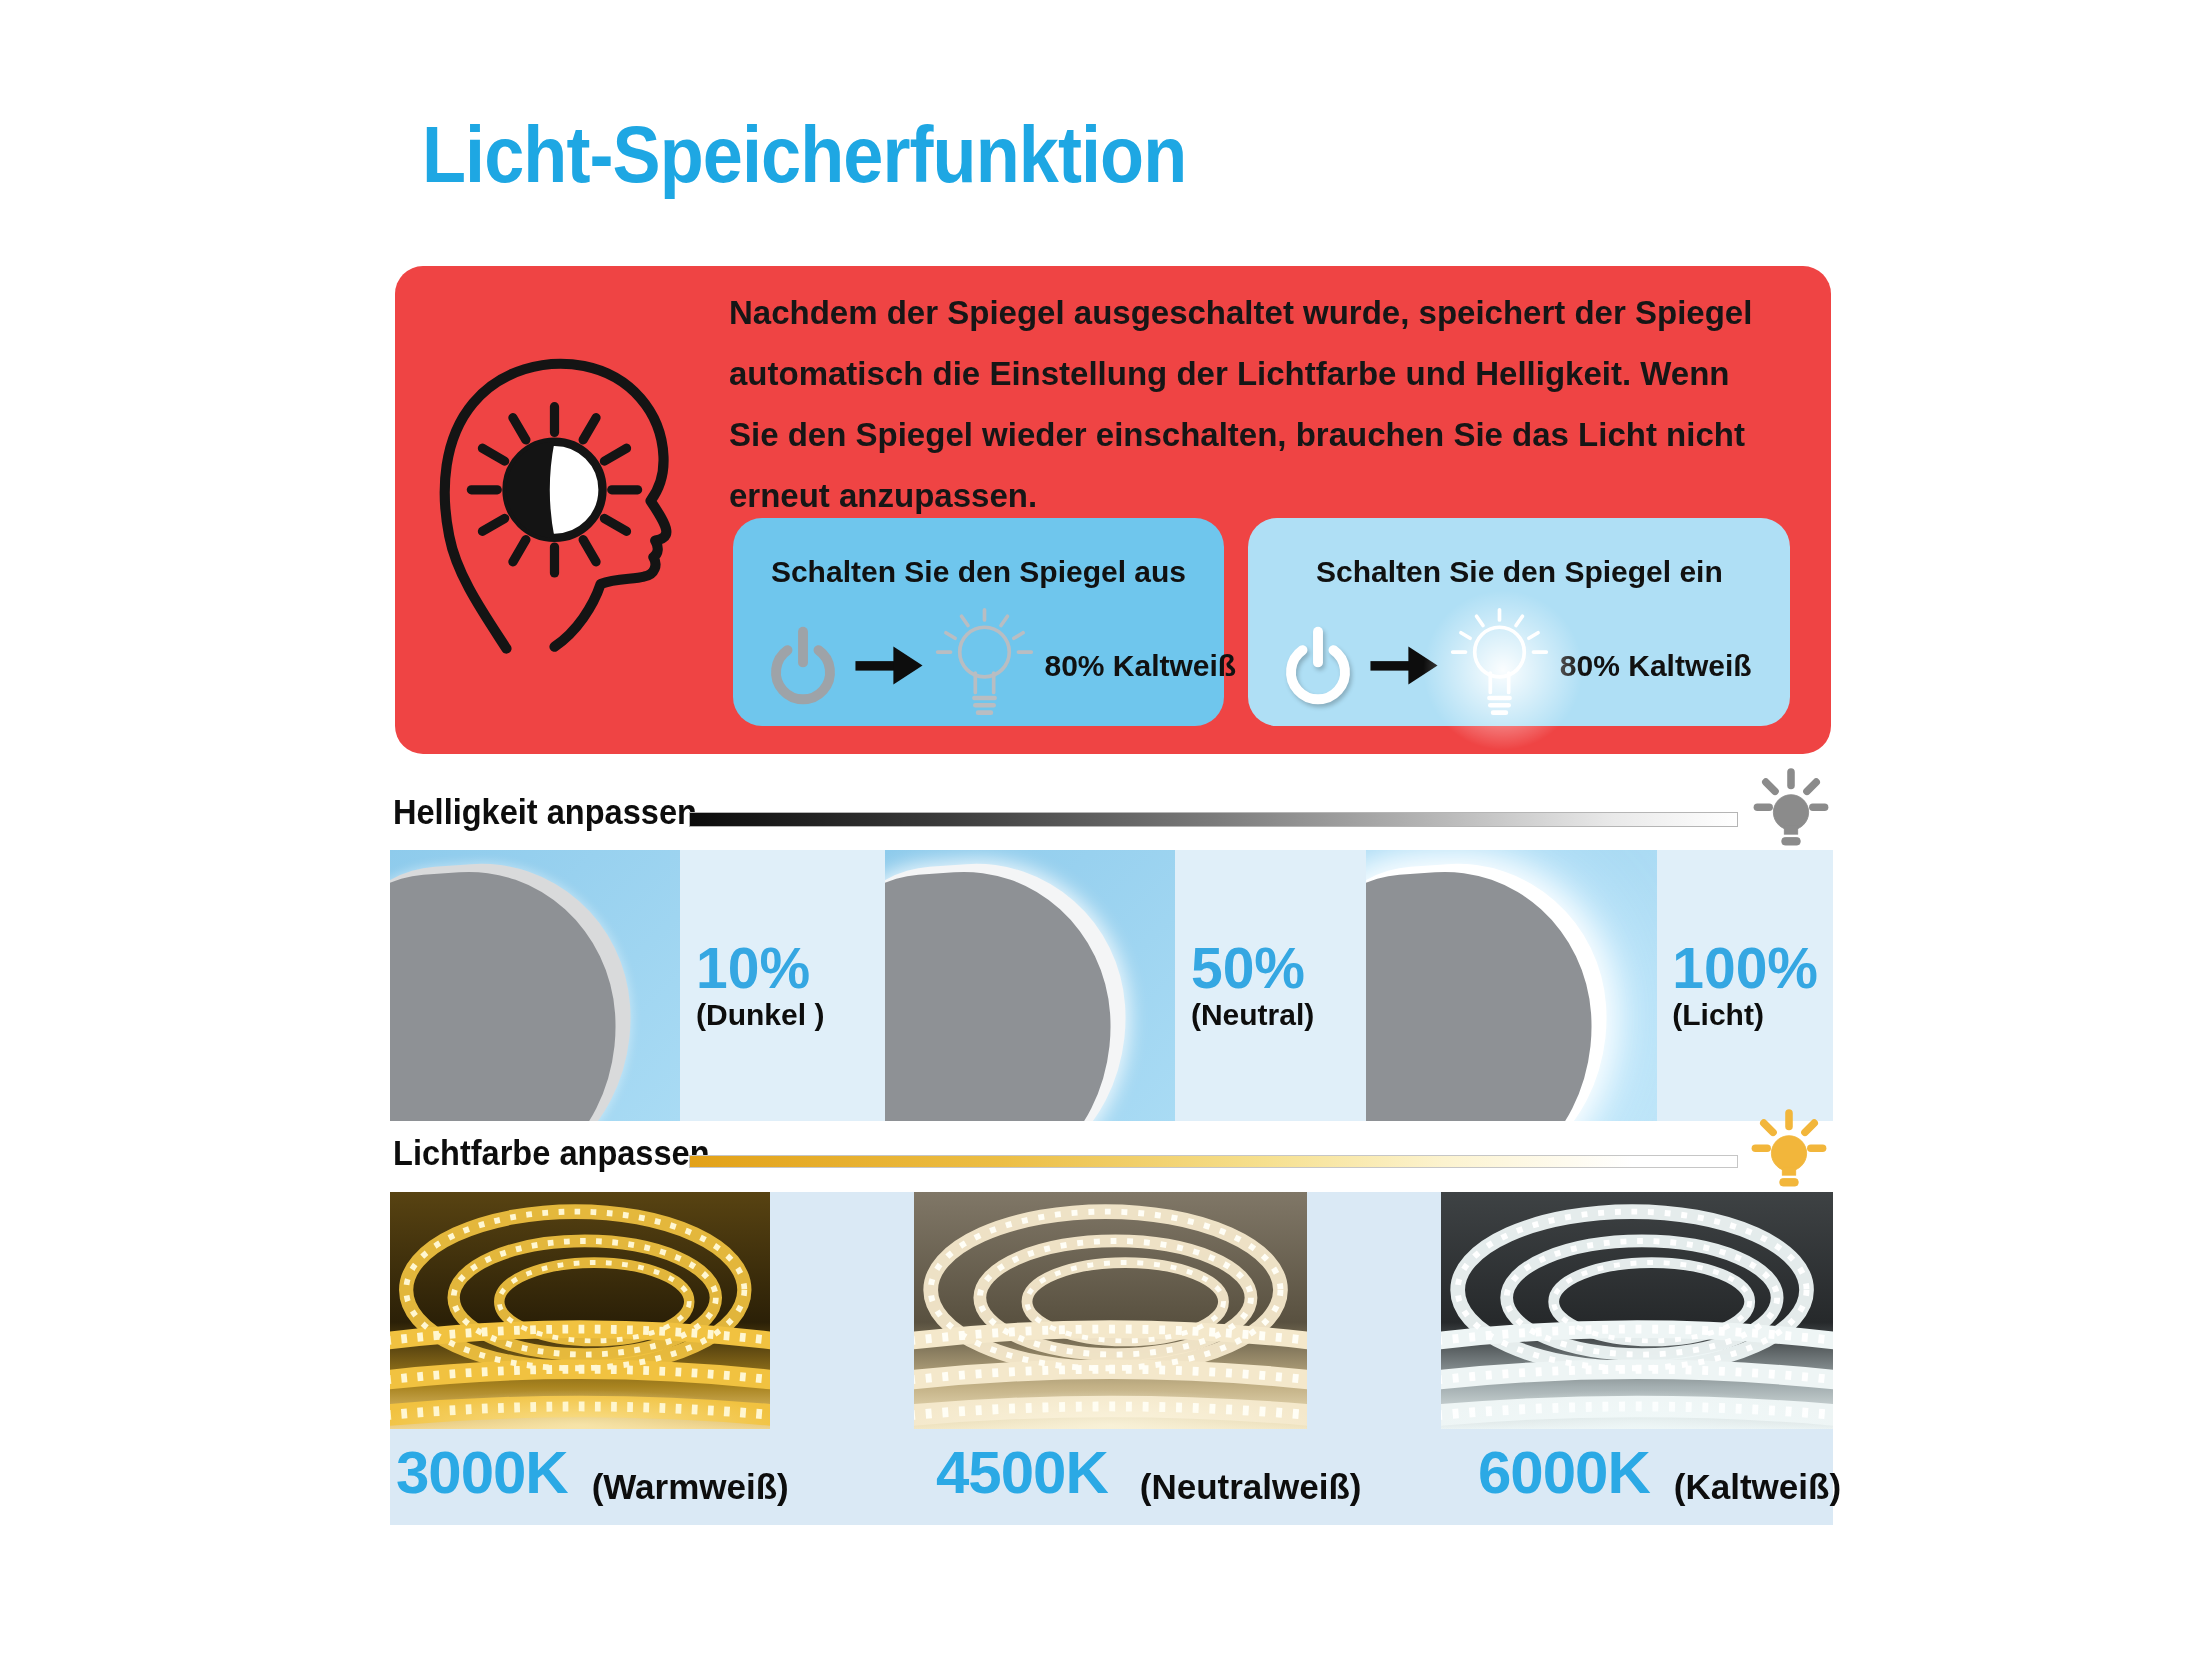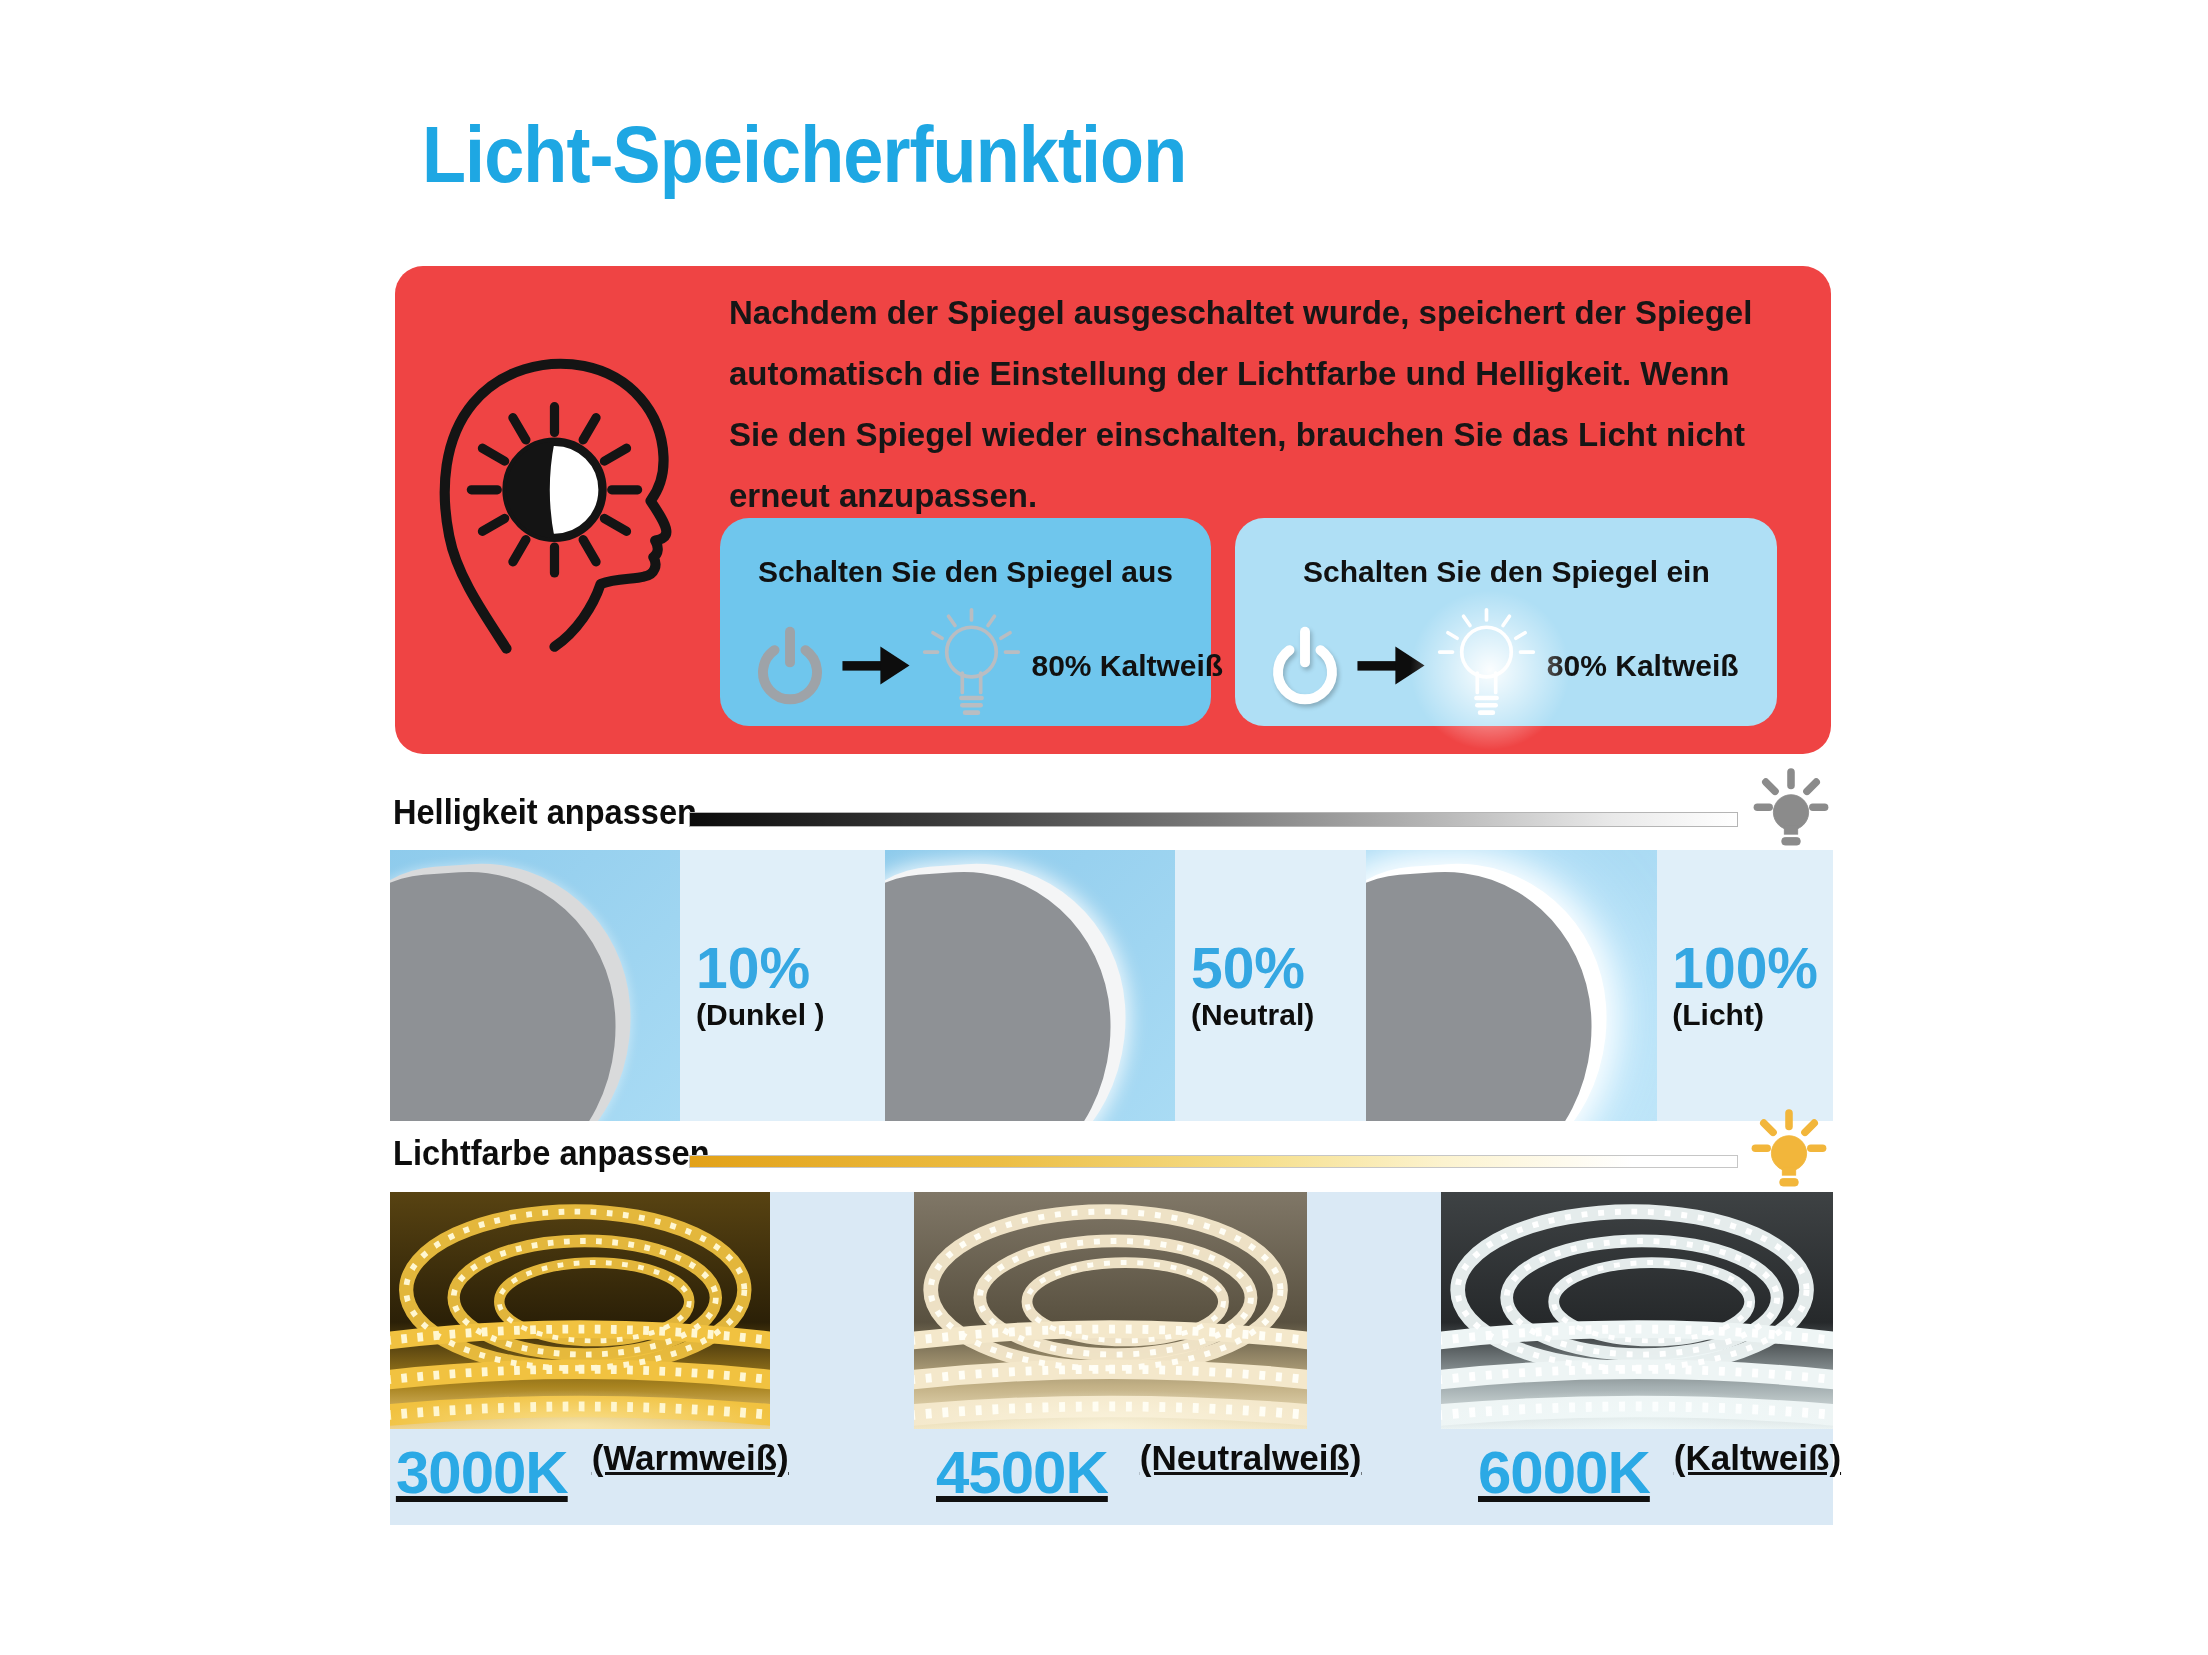--- a/index.html
+++ b/index.html
@@ -9,21 +9,21 @@
   
   .title{position:absolute;left:422px;top:109px;margin:0;font-size:80px;font-weight:bold;
          color:#1EA7E3;letter-spacing:-1px;transform:scaleX(.9);transform-origin:left;white-space:nowrap;}
 
   
   .memory-box{position:absolute;left:395px;top:266px;width:1436px;height:488px;
               background:#ef4444;border-radius:28px;}
   .head-icon{position:absolute;left:17.6px;top:76px;width:283px;height:314px;}
   .memory-desc{position:absolute;left:334px;top:15.6px;width:1048px;margin:0;
                font-size:33px;font-weight:bold;line-height:1.85;color:#161616;}
-  .cards{position:absolute;left:325px;top:252px;display:flex;gap:24.4px;}
+  .cards{position:absolute;left:338px;top:252px;display:flex;gap:24.4px;}
   .card{position:relative;height:208px;border-radius:29px;}
   .card-off{width:491px;background:#6FC6ED;}
   .card-on{width:542px;background:#AFDFF5;}
   .card-title{text-align:center;padding-top:37px;font-size:30px;font-weight:bold;color:#111;}
   .card-row{position:absolute;left:0;right:0;top:90px;display:flex;align-items:center;padding:0 25px;}
   .power-icon{width:90px;height:90px;flex:0 0 auto;}
   .power-off{stroke:#9EA3A8;}
   .power-on{stroke:#FFFFFF;filter:drop-shadow(2.9px 3.9px 2px rgba(0,0,0,.22));}
   .arrow-icon{width:70px;height:47px;margin:0 5.9px;flex:0 0 auto;}
   .bulbwrap{position:relative;width:101px;height:115px;flex:0 0 auto;margin:0 3.9px;}
@@ -61,21 +61,21 @@
                justify-content:center;padding-left:15.6px;gap:1px;}
   .lp-1{width:195px;} .lp-2{width:181px;} .lp-3{width:166px;}
   .level-percent{font-size:57px;font-weight:bold;color:#35A7E2;line-height:1;}
   .level-name{font-size:30px;font-weight:bold;color:#0d0d0d;}
 
   
   .strip-band{position:absolute;left:390px;top:1192px;width:1443px;height:333px;background:#DAE9F5;}
   .strip-photo{position:absolute;top:0;height:237px;}
   .sp-1{left:0;width:380px;} .sp-2{left:524px;width:393px;} .sp-3{left:1051px;width:392px;}
   .strip-photo svg{width:100%;height:100%;display:block;}
-  .temp-label{position:absolute;top:246px;display:flex;align-items:flex-start;white-space:nowrap;text-decoration:underline;}
+  .temp-label{position:absolute;top:246px;display:flex;align-items:flex-end;white-space:nowrap;}
   .tl-1{left:5.9px;} .tl-2{left:546px;gap:8px;} .tl-3{left:1088px;}
   .kelvin{font-size:60px;font-weight:bold;color:#2BA9E5;letter-spacing:-1px;}
   .kelvin-name{font-size:35px;font-weight:bold;color:#0d0d0d;margin-left:24px;}
 </style>
 </head>
 <body>
 
 <div class="canvas">
 
   <h1 class="title">Licht-Speicherfunktion</h1>

